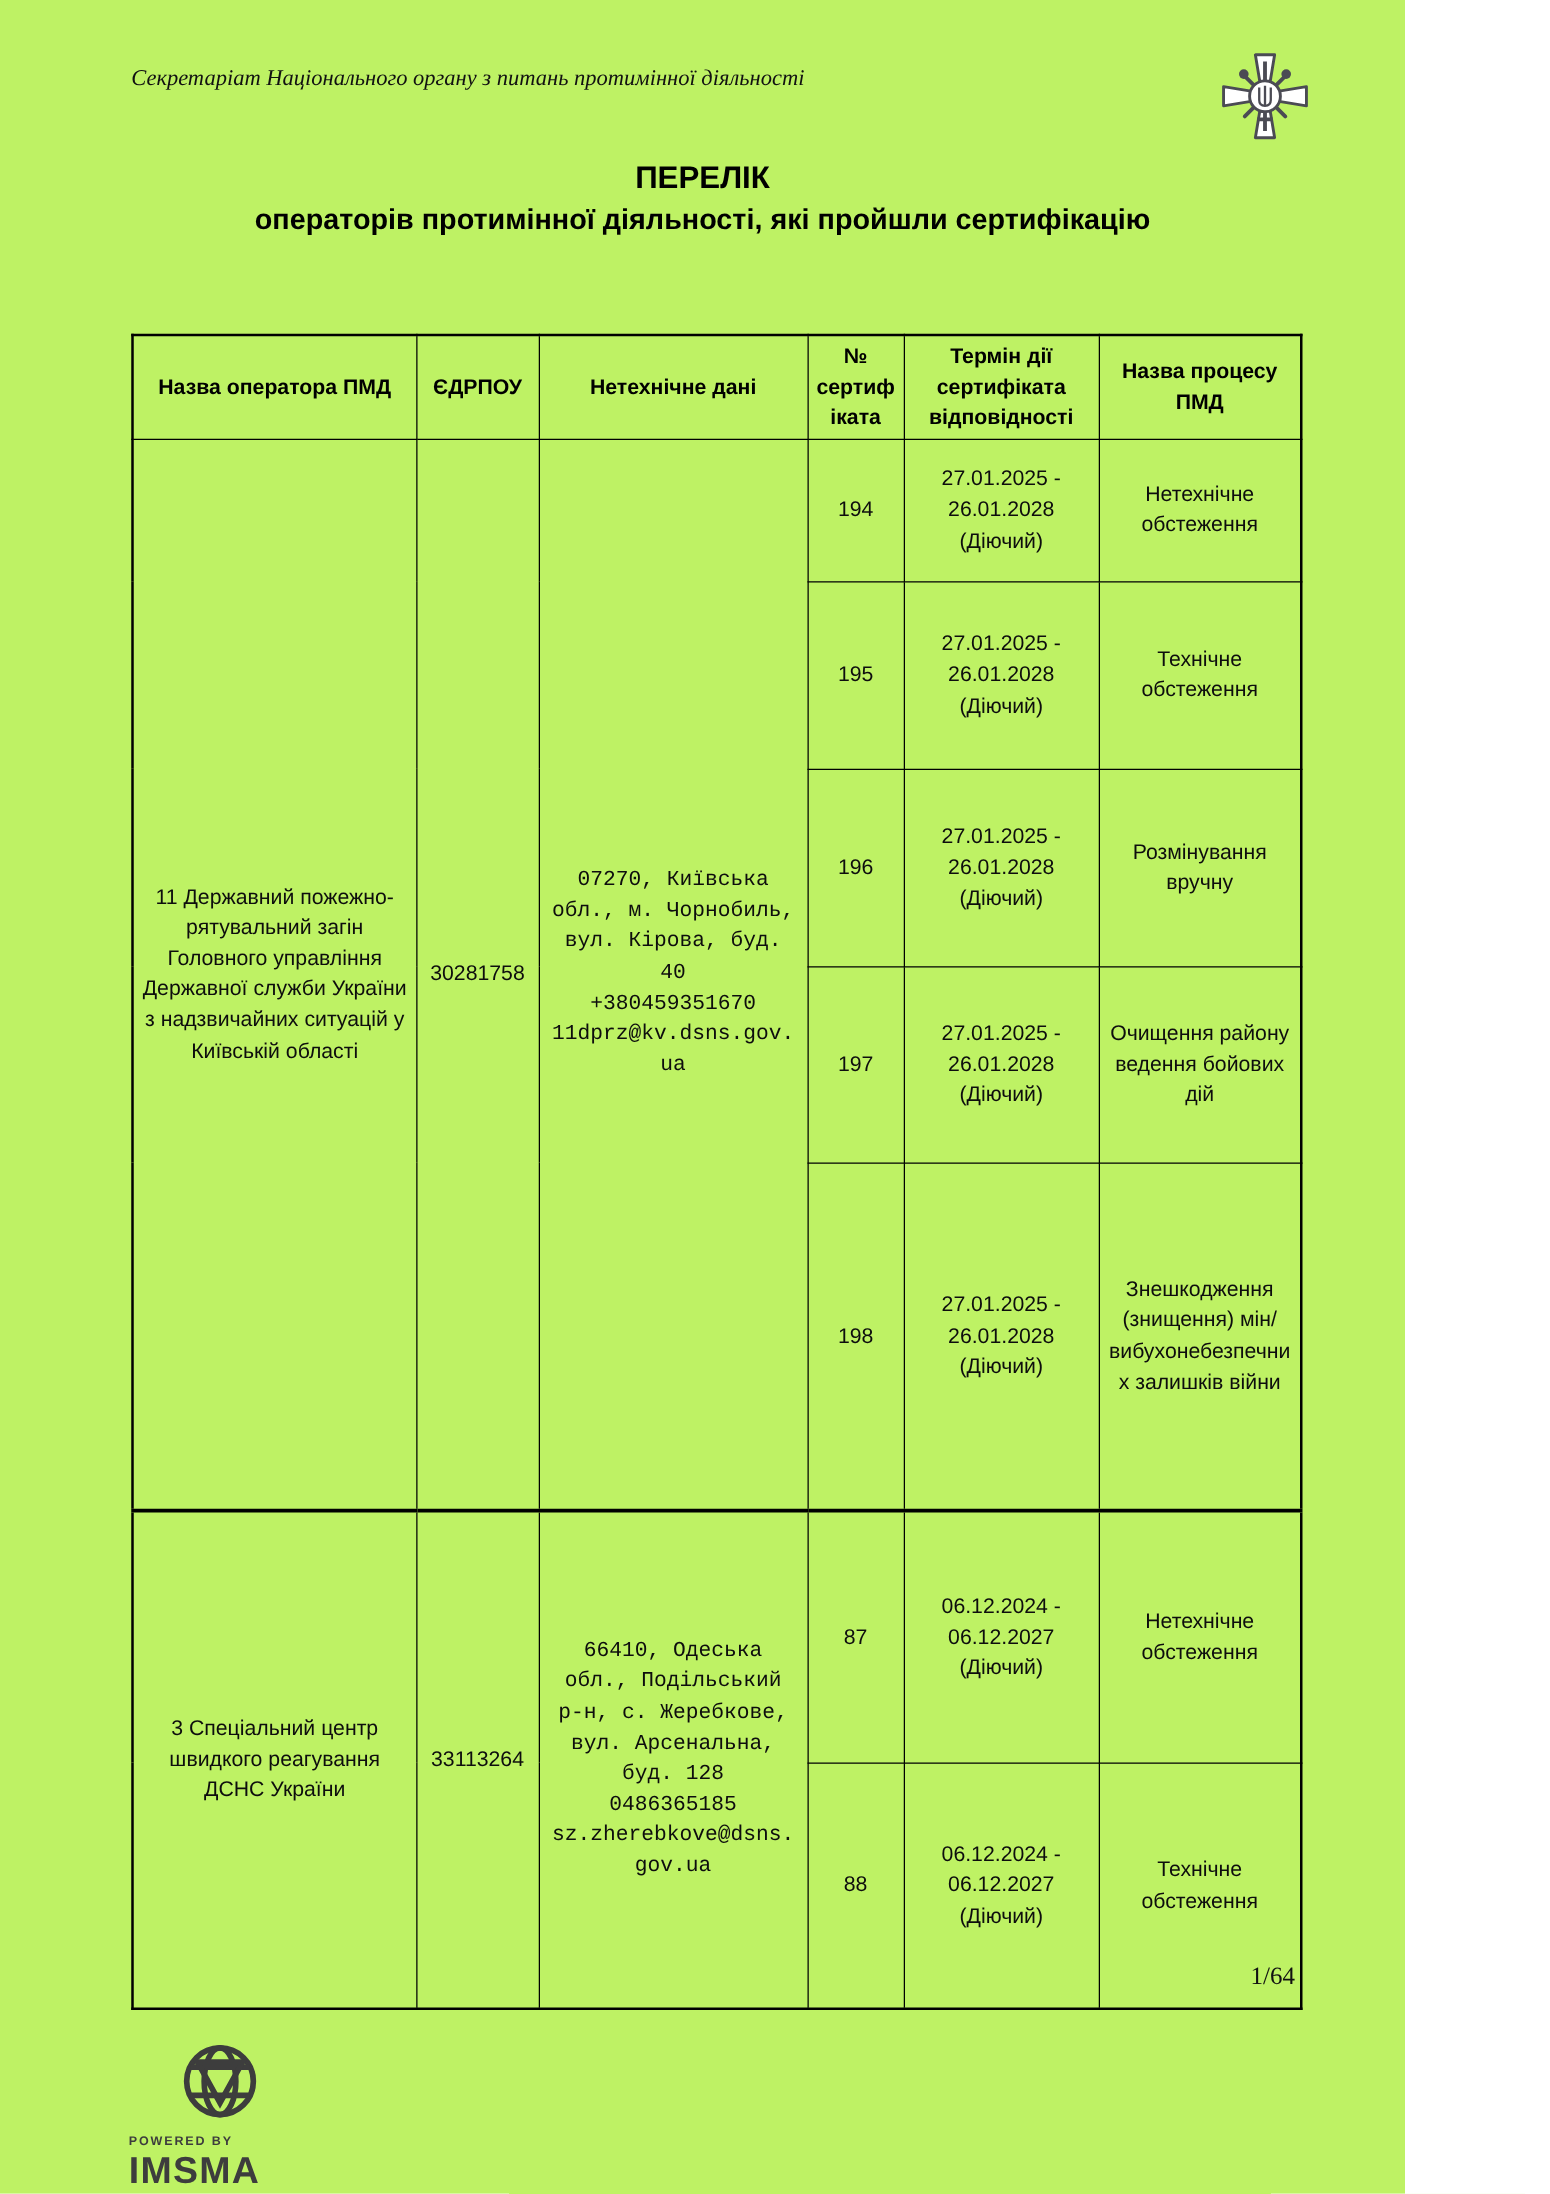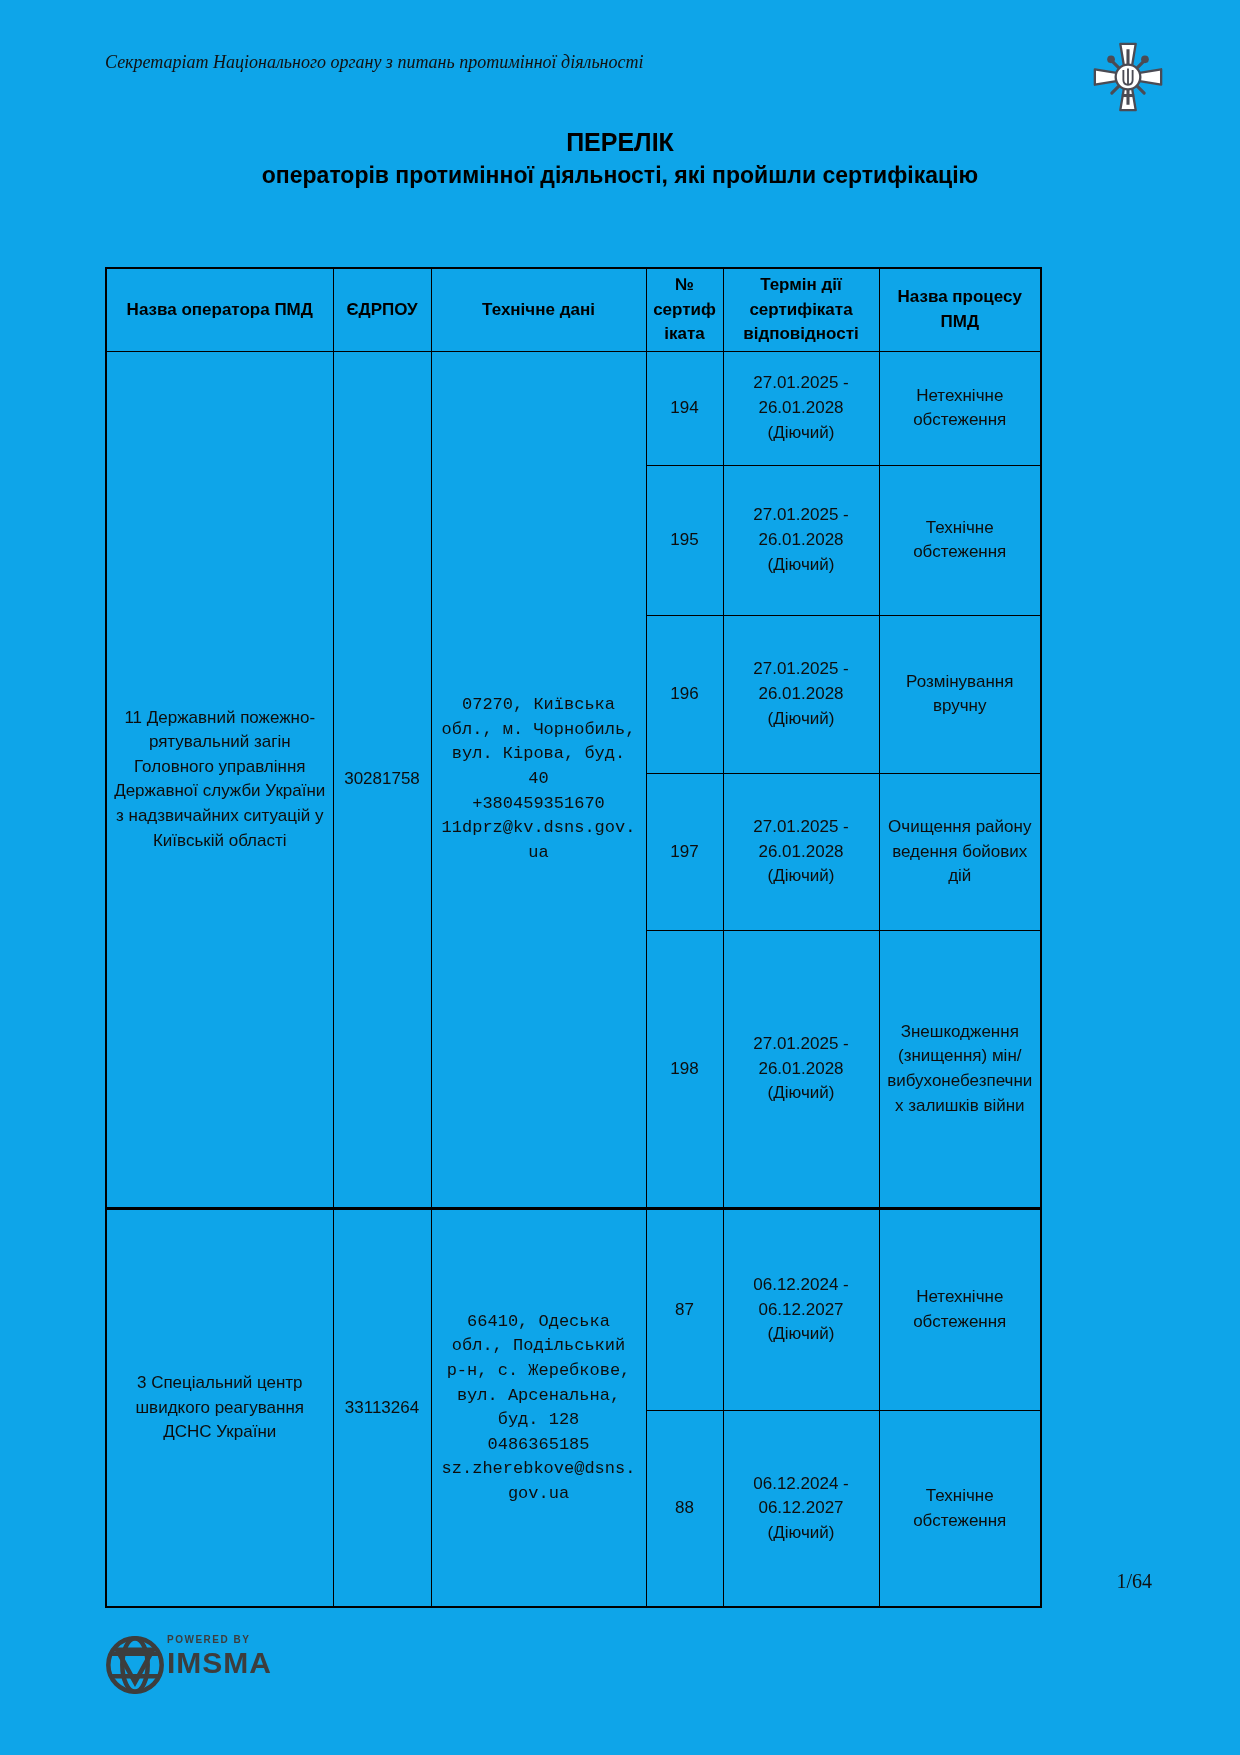--- a/index.html
+++ b/index.html
@@ -1,19 +1,19 @@
 <!DOCTYPE html>
 <html><head>
 <meta charset="utf-8">
 <style>
   html,body{margin:0;padding:0;background:#ffffff;}
   .page{
     position:relative;
-    width:1240px;height:1755px;
-    background:#0ea5e9;
+    width:1124px;height:1755px;
+    background:#bef264;
     font-family:"Liberation Sans", sans-serif;
     color:#111;
     overflow:hidden;
   }
   
   .org-line{
     position:absolute;left:105px;top:52px;
     font-family:"Liberation Serif", serif;
     font-style:italic;font-size:18px;color:#111;
     white-space:nowrap;
@@ -48,21 +48,21 @@
   tr.rh158{height:158px;}
   tr.rh157{height:157px;}
   tr.rh278{height:278px;}
   tr.rh202{height:202px;}
   tr.rh197{height:197px;}
   tr.op-sep td{border-top:3px solid #000;}
   .cline{display:block;font-family:Liberation Mono, monospace;}
   
   .footer-logo{
     position:absolute;left:103px;top:1633px;
-    display:flex;align-items:flex-start;color:#3d3d3d;
+    display:flex;align-items:flex-end;gap:10px;color:#3d3d3d;flex-direction:column;
   }
   .brand-text{display:flex;flex-direction:column;justify-content:center;}
   .powered-by{font-size:10px;letter-spacing:1.5px;font-weight:bold;line-height:14px;}
   .brand-name{font-size:30px;font-weight:bold;letter-spacing:1px;line-height:32px;}
   .page-num{
     position:absolute;right:88px;top:1570px;
     font-family:Liberation Serif, serif;
     font-size:20px;color:#111;
   }
 </style>
@@ -109,21 +109,21 @@
         <col style="width:98px">
         <col style="width:215px">
       <col style="width:77px">
         <col style="width:156px">
         <col style="width:162px">
     </colgroup>
     <thead>
       <tr class="head">
         <th>Назва оператора ПМД</th>
         <th>ЄДРПОУ</th>
-        <th>Технічне дані</th>
+        <th>Нетехнічне дані</th>
         <th>№ сертифіката</th>
         <th>Термін дії сертифіката відповідності</th>
         <th>Назва процесу ПМД</th>
       </tr>
     </thead>
     <tbody>
 
       <tr class="rh114">
         <td rowspan="5">11 Державний пожежно-рятувальний загін Головного управління Державної служби України з надзвичайних ситуацій у Київській області</td>
         <td rowspan="5">30281758</td>

